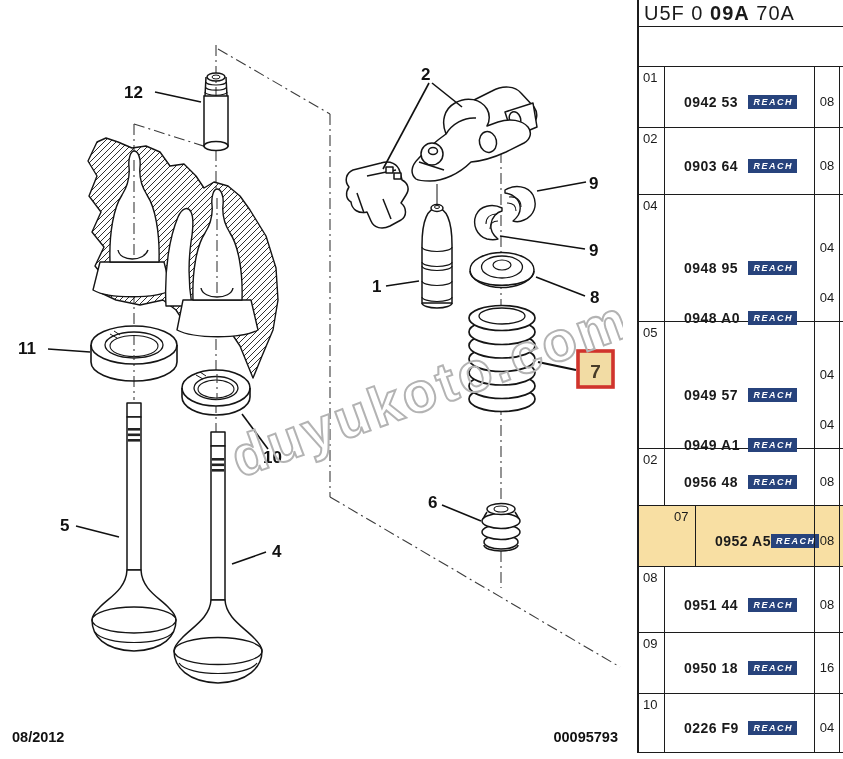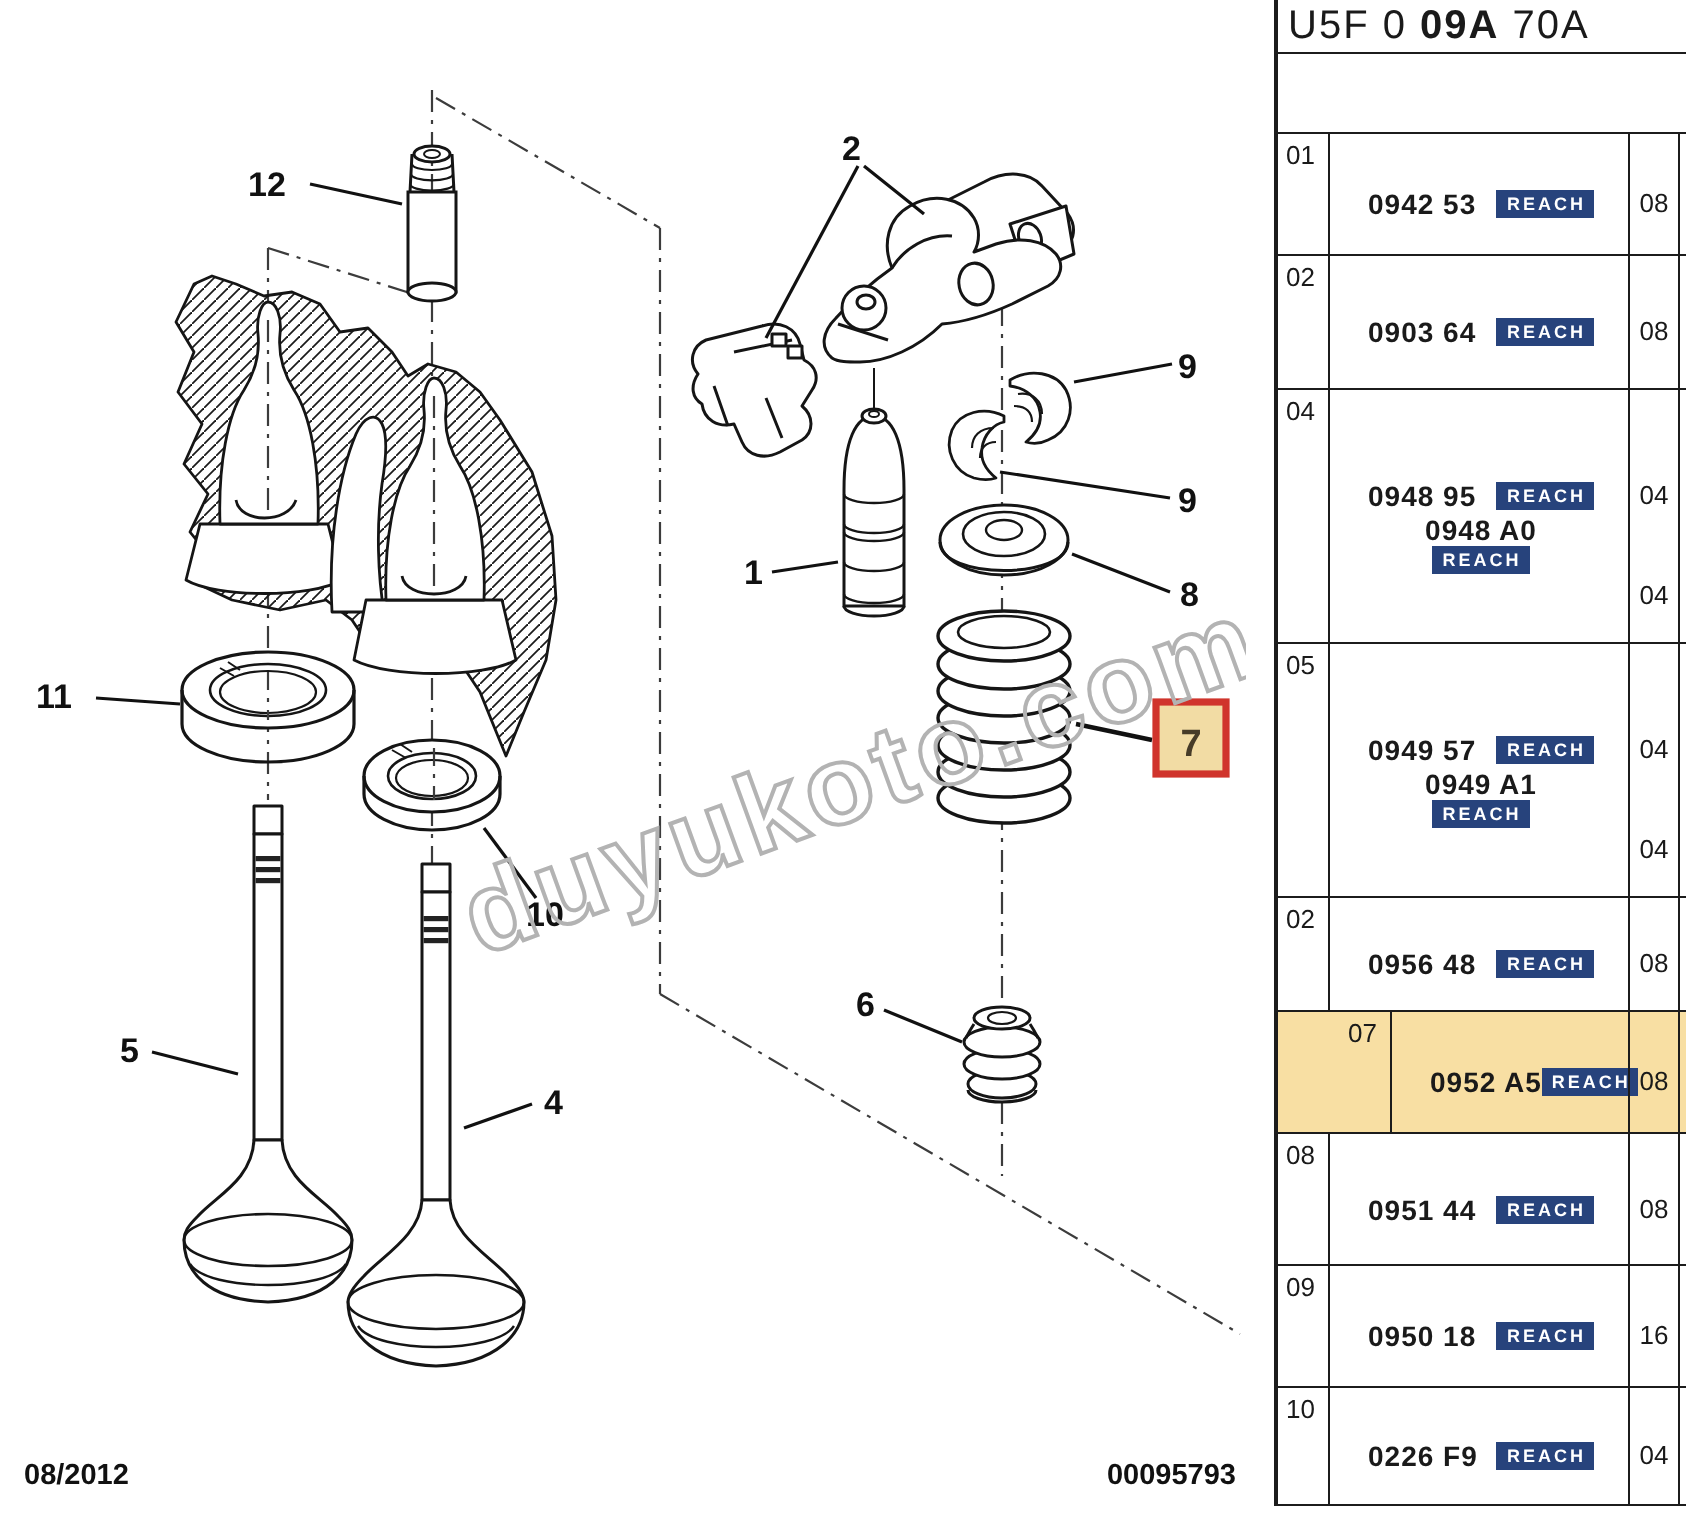--- a/index.html
+++ b/index.html
@@ -21,35 +21,35 @@
   .tbl-header b{font-weight:bold;}
   .tbl-empty{height:40px;box-sizing:border-box;border-bottom:1.5px solid #1c1c1c;}
   .t-row{display:flex;box-sizing:border-box;border-bottom:1.5px solid #1c1c1c;background:#fff;gap:13px;}
   .t-row.hl{background:var(--hl);}
   .c-num{width:26px;flex:none;border-right:1.5px solid #1c1c1c;font-size:13px;
       padding:3px 0 0 4px;box-sizing:border-box;}
   .c-parts{flex:1;display:flex;flex-direction:column;padding:0 4px 0 6px;min-width:0;}
   .part-line{display:flex;justify-content:space-between;align-items:center;height:18px;flex:none;}
   .code{font-weight:bold;font-size:14px;letter-spacing:.5px;white-space:nowrap;}
   .badge{background:var(--badge);color:#fff;font-size:9px;font-weight:bold;
-      letter-spacing:1.5px;padding:3px 4px 2px 5px;line-height:1;flex:none;}
+      letter-spacing:1.5px;padding:3px 4px 2px 5px;line-height:1;flex:none;font-style:italic;}
   .c-qty{width:26px;flex:none;border-left:1.5px solid #1c1c1c;border-right:1.5px solid #1c1c1c;
       box-sizing:border-box;display:flex;flex-direction:column;align-items:center;font-size:13px;}
   .qty{height:18px;line-height:18px;flex:none;}
   .c-desc{width:4px;flex:none;overflow:hidden;font-weight:bold;font-size:12px;display:flex;
       flex-direction:column;}
   .frag{height:18px;line-height:18px;flex:none;white-space:nowrap;}
   .frag:first-child{margin-top:4px;}
   
   .t-row.sgl .c-parts{justify-content:center;padding-top:10px;}
   .t-row.sgl .c-qty{justify-content:center;padding-top:10px;}
   .t-row.sgl .frag:nth-child(2){margin-top:8px;}
   
-  .t-row.dbl .part-line:first-child{margin-top:44px;}
-  .t-row.dbl .part-line + .part-line{flex-direction:column;}
+  .t-row.dbl .part-line:first-child{margin-top:64px;}
+  .t-row.dbl .part-line + .part-line{margin-top:32px;}
   .t-row.dbl .qty:first-child{margin-top:44px;}
   .t-row.dbl .qty + .qty{margin-top:32px;}
   .t-row.dbl .frag:nth-child(2){margin-top:20px;}
   .t-row.dbl .frag:nth-child(3){margin-top:32px;}
 </style>
 </head>
 <body>
 
 <div id="page">
 

